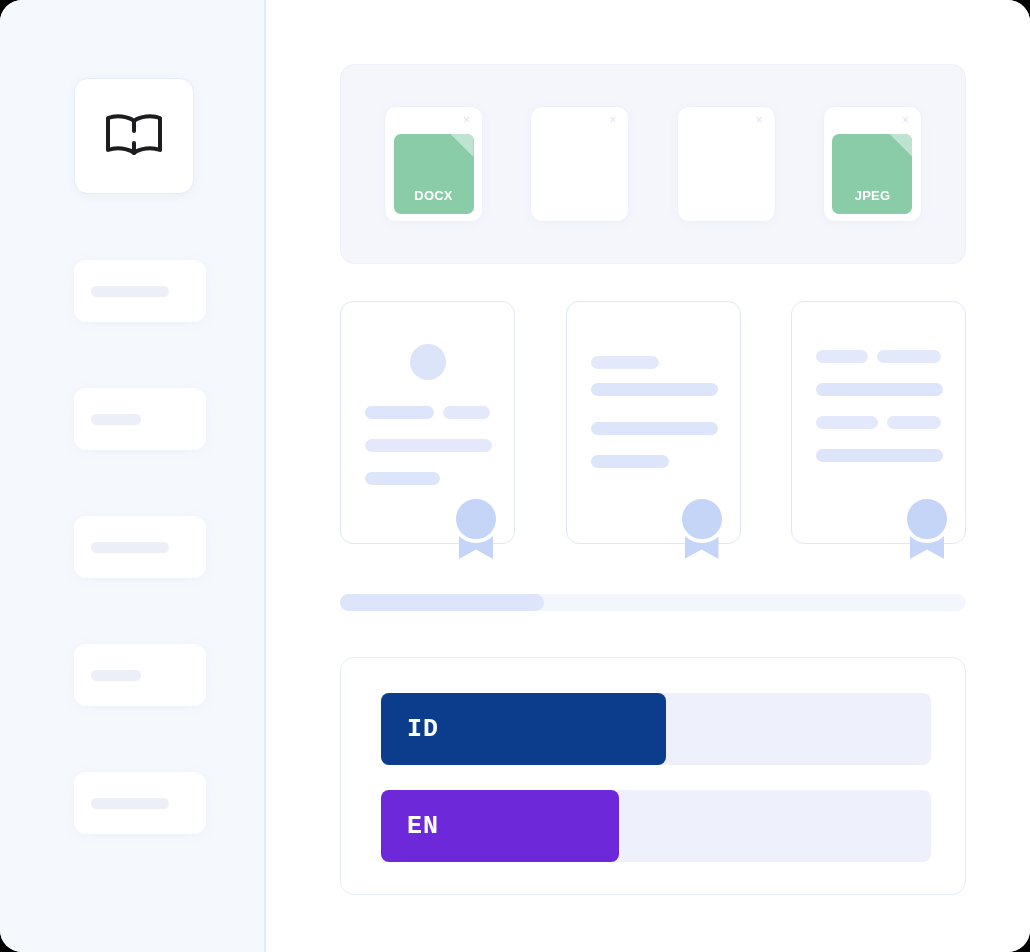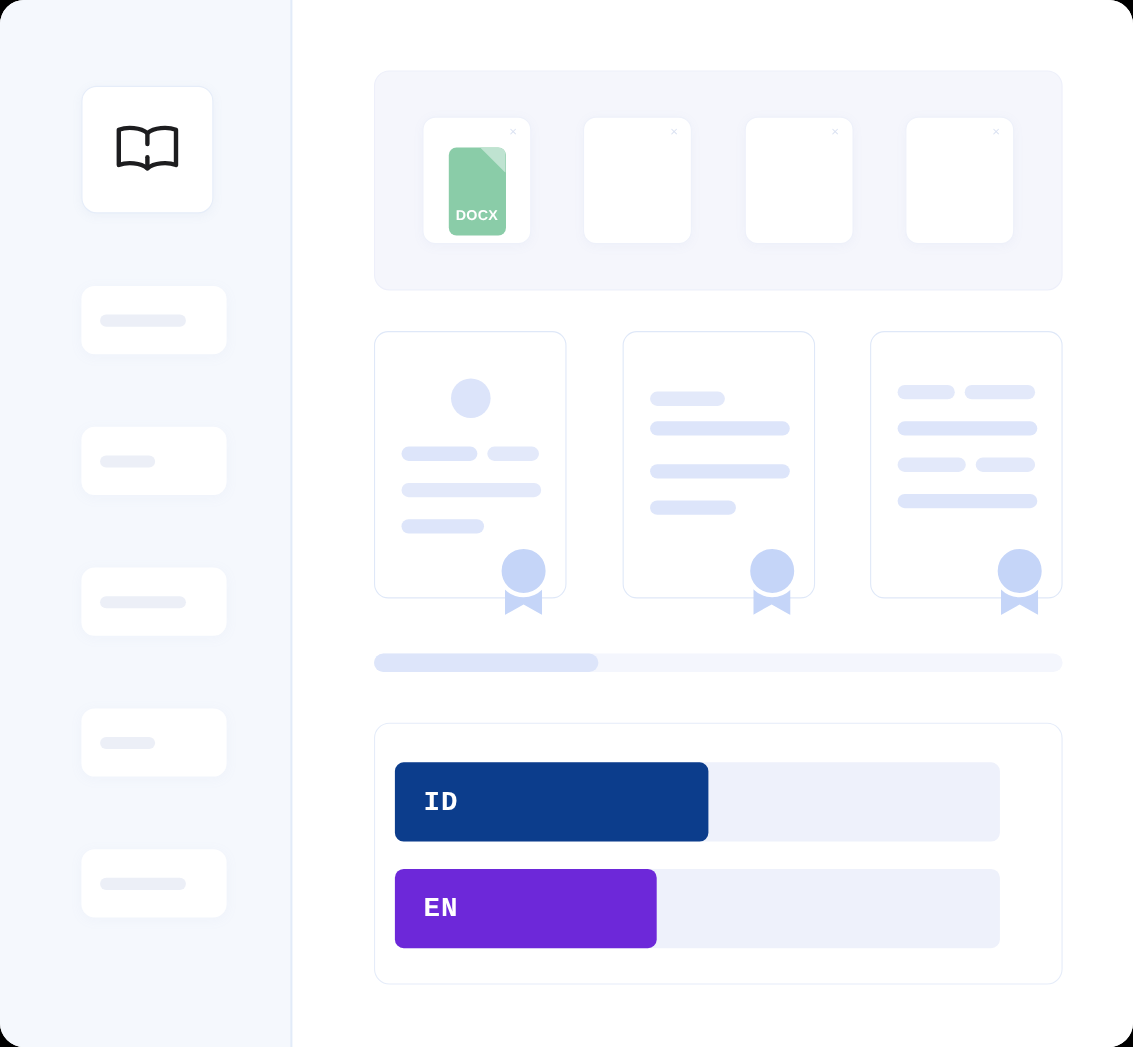--- a/index.html
+++ b/index.html
@@ -119,21 +119,21 @@
     width: 13px;
     height: 13px;
     color: #dbe2f2;
     font-size: 12px;
     line-height: 13px;
     text-align: center;
     font-family: "Liberation Sans", sans-serif;
   }
   .file-glyph {
     position: relative;
-    width: 52px;
+    width: 80px;
     height: 80px;
     margin-top: 20px;
   }
   .file-glyph .body {
     position: absolute;
     inset: 0;
     background: #8acca8;
     border-radius: 7px;
   }
   .file-glyph .fold {
@@ -241,21 +241,21 @@
   .lang-panel {
     position: absolute;
     left: 340px;
     top: 657px;
     width: 626px;
     height: 238px;
     background: #ffffff;
     border: 1px solid #e5ecf9;
     border-radius: 14px;
     box-sizing: border-box;
-    padding: 35px 18px;
+    padding: 35px 40px;
   }
   .lang-track {
     position: relative;
     width: 550px;
     height: 72px;
     border-radius: 8px;
     background: #eef1fb;
     margin-bottom: 25px;
   }
   .lang-track:last-child { margin-bottom: 0; }
@@ -331,20 +331,25 @@
       <div class="file-card">
         <span class="file-close">×</span>
       </div>
 
       <div class="file-card">
         <span class="file-close">×</span>
       </div>
 
       <div class="file-card">
         <span class="file-close">×</span>
+        <span class="file-glyph">
+          <span class="body"></span>
+          <span class="fold"></span>
+          <span class="label">JPEG</span>
+        </span>
       </div>
 
     </div>
 
     <div class="cert-row">
 
       <div class="cert-card">
         <div class="cert-avatar"></div>
         <div class="spacer-26"></div>
         <div class="line-row">

